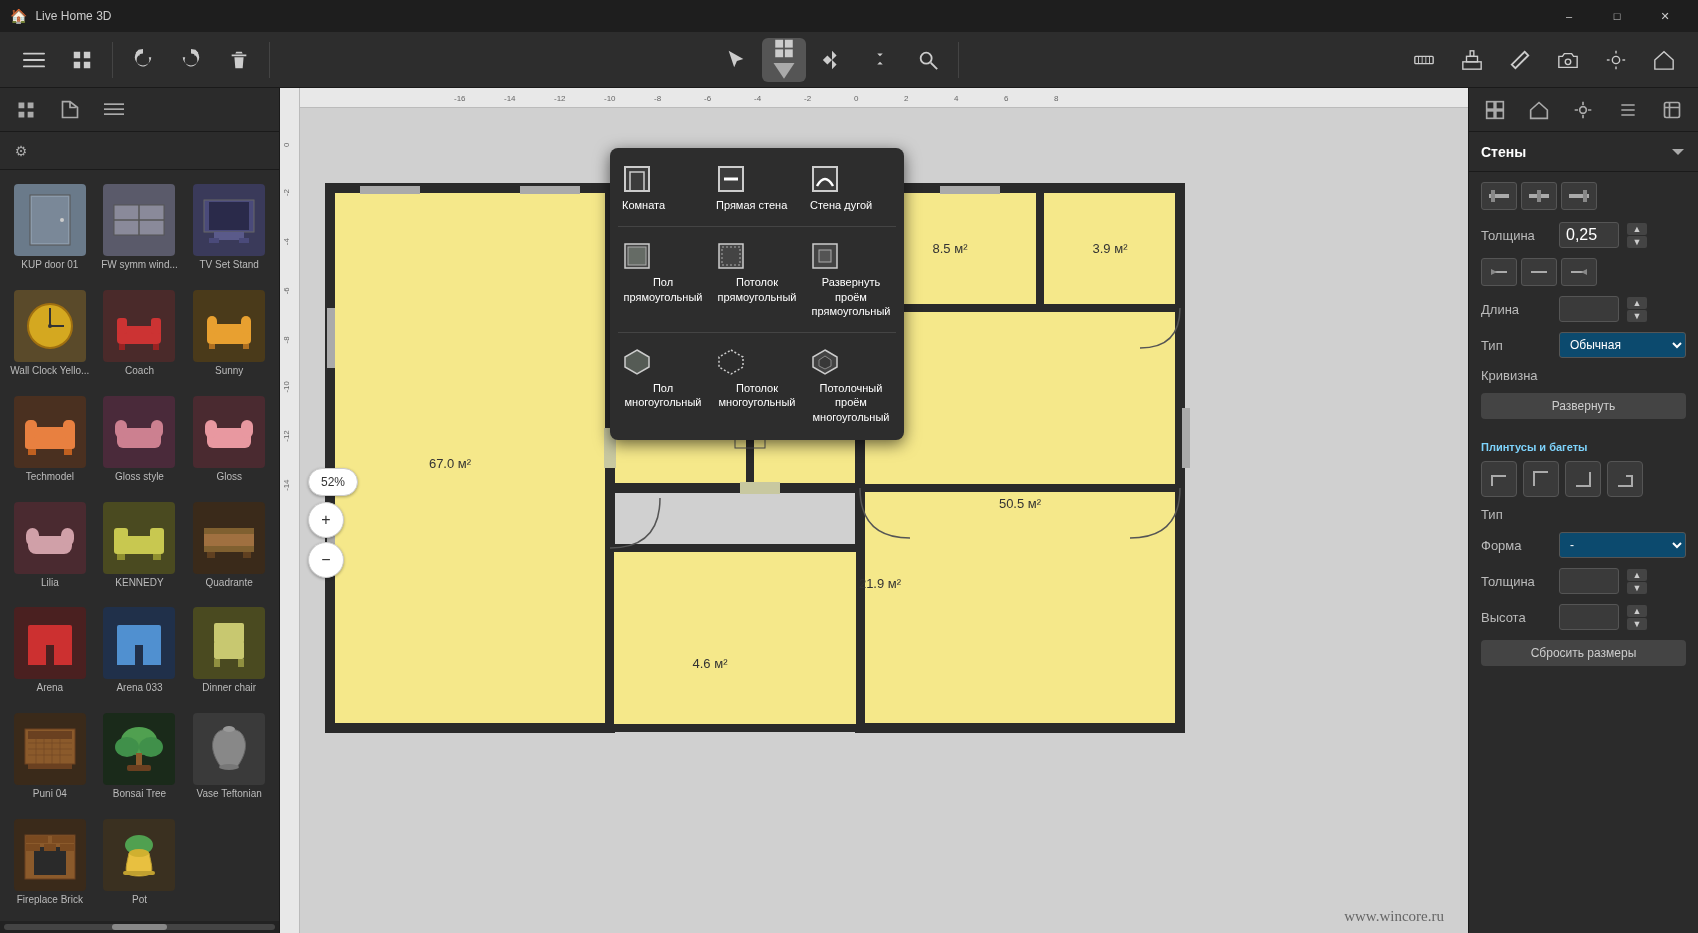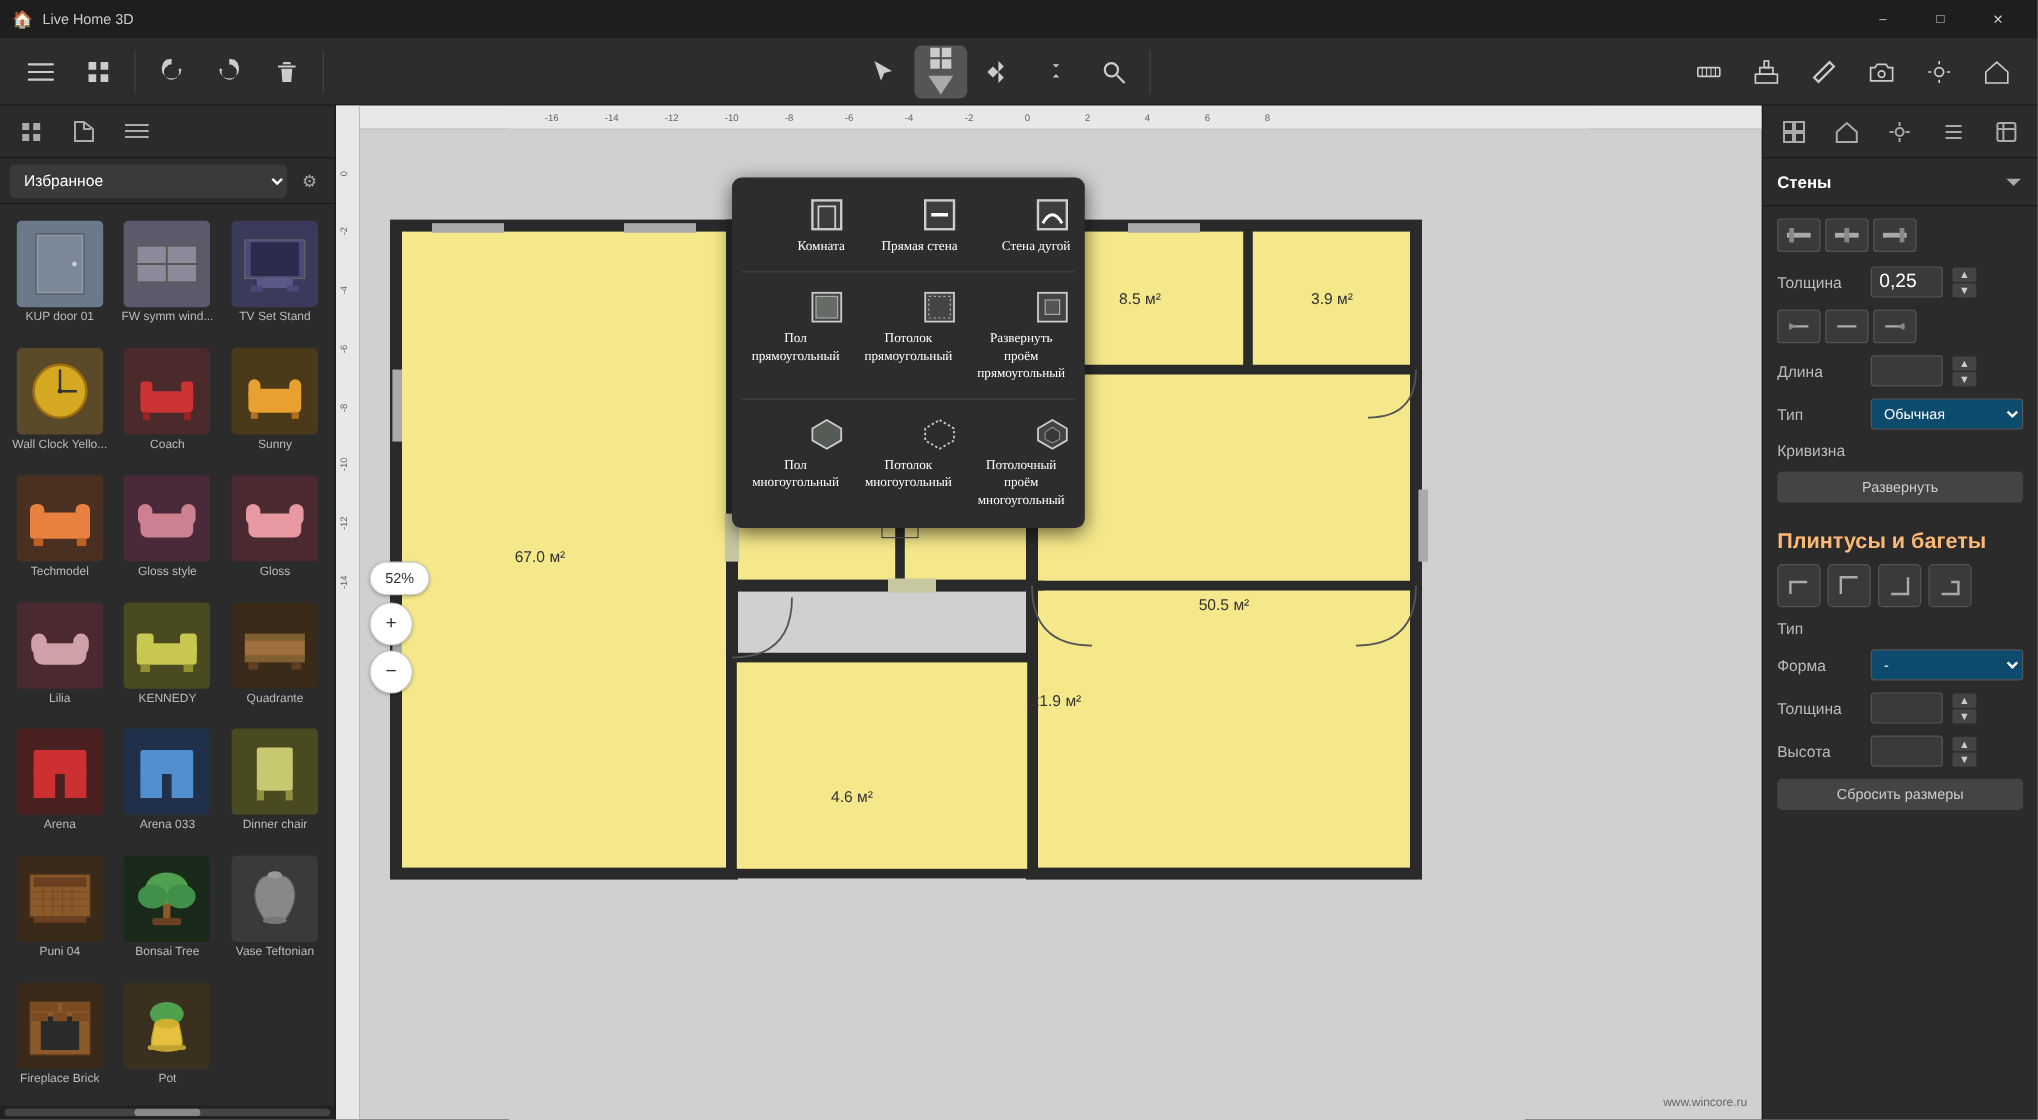--- a/index.html
+++ b/index.html
@@ -149,23 +149,23 @@
 
     
     #popup-menu {
       position: absolute; top: 60px; left: 330px;
       background: #2d2d2d; border-radius: 8px;
       padding: 8px; display: grid; grid-template-columns: repeat(3, 90px);
       gap: 4px; box-shadow: 0 4px 16px rgba(0,0,0,0.6);
       z-index: 100;
     }
     .popup-item {
-      display: flex; flex-direction: column; align-items: flex-end;
+      display: flex; flex-direction: column; align-items: flex-start;
       padding: 8px 4px; border-radius: 6px; cursor: pointer; gap: 4px;
-      color: #fff; font-size: 11px; text-align: center; line-height: 1.3; font-family: Liberation Serif, serif;
+      color: #fff; font-size: 11px; text-align: center; line-height: 1.3;
     }
     .popup-item svg { width: 30px; height: 30px; }
     .popup-sep { grid-column: 1/-1; height: 1px; background: #444; margin: 2px 0; }
 
     
     #right-panel {
       width: 230px; min-width: 230px; background: #2b2b2b;
       display: flex; flex-direction: column;
       border-left: 1px solid #1a1a1a; padding: 0;
     }
@@ -194,21 +194,21 @@
       font-size: 9px; cursor: pointer; display: flex; align-items: center; justify-content: center;
       border-radius: 2px;
     }
 
     .prop-select {
       flex: 1; background: #0c4a6e; border: 1px solid #555; color: #fff;
       padding: 3px 6px; border-radius: 3px; font-size: 12px; height: 26px; cursor: pointer;
     }
 
     .section-title {
-      font-size: 18px; font-weight: 600; color: #fdba74;
+      font-size: 11px; font-weight: 600; color: #7dd3fc;
       margin: 14px 0 8px 0;
     }
 
     .full-btn {
       width: 100%; padding: 6px; background: #444; border: none; color: #ccc;
       border-radius: 4px; cursor: pointer; font-size: 12px; margin-bottom: 8px;
     }
 
     
     #right-top-icons {
@@ -227,22 +227,22 @@
 
     
     .baseboard-types { display: flex; gap: 6px; margin-bottom: 10px; }
     .baseboard-type {
       width: 36px; height: 36px; background: #3a3a3a; border-radius: 4px;
       border: 1px solid #555; display: flex; align-items: center; justify-content: center;
       cursor: pointer; font-size: 18px; color: #aaa;
     }
 
     .watermark {
-      position: absolute; bottom: 8px; right: 12px;
-      font-size: 10px; color: #666;
+      position: absolute; bottom: 8px; right: 24px;
+      font-size: 15px; color: #666; font-family: Liberation Serif, serif;
     }
   </style>
 </head>
 <body>
 
 <div id="titlebar">
   <span style="font-size:14px;">🏠</span>
   <span class="title">Live Home 3D</span>
   <div class="controls">
     <span>–</span>
@@ -378,21 +378,20 @@
       <div class="left-top-btn">
         <svg width="20" height="20" viewBox="0 0 24 24" fill="#aaa">
             <rect y="4" width="24" height="2"></rect>
             <rect y="10" width="24" height="2"></rect>
             <rect y="16" width="24" height="2"></rect>
           </svg>
       </div>
     </div>
 
     <div id="left-panel-dropdown">
-      <select id="category-select"><option>Избранное</option></select>
       <div class="gear-btn">⚙</div>
     </div>
 
     <div id="items-grid">
 
       <div class="item-cell">
         <div class="item-thumb" style="background:#6a7a8a;">
           <svg width="60" height="60" viewBox="0 0 60 60">
               <rect x="10" y="5" width="40" height="50" fill="#8B9AAA" stroke="#555" stroke-width="1"></rect>
               <rect x="12" y="7" width="36" height="46" fill="#7a8898"></rect>

